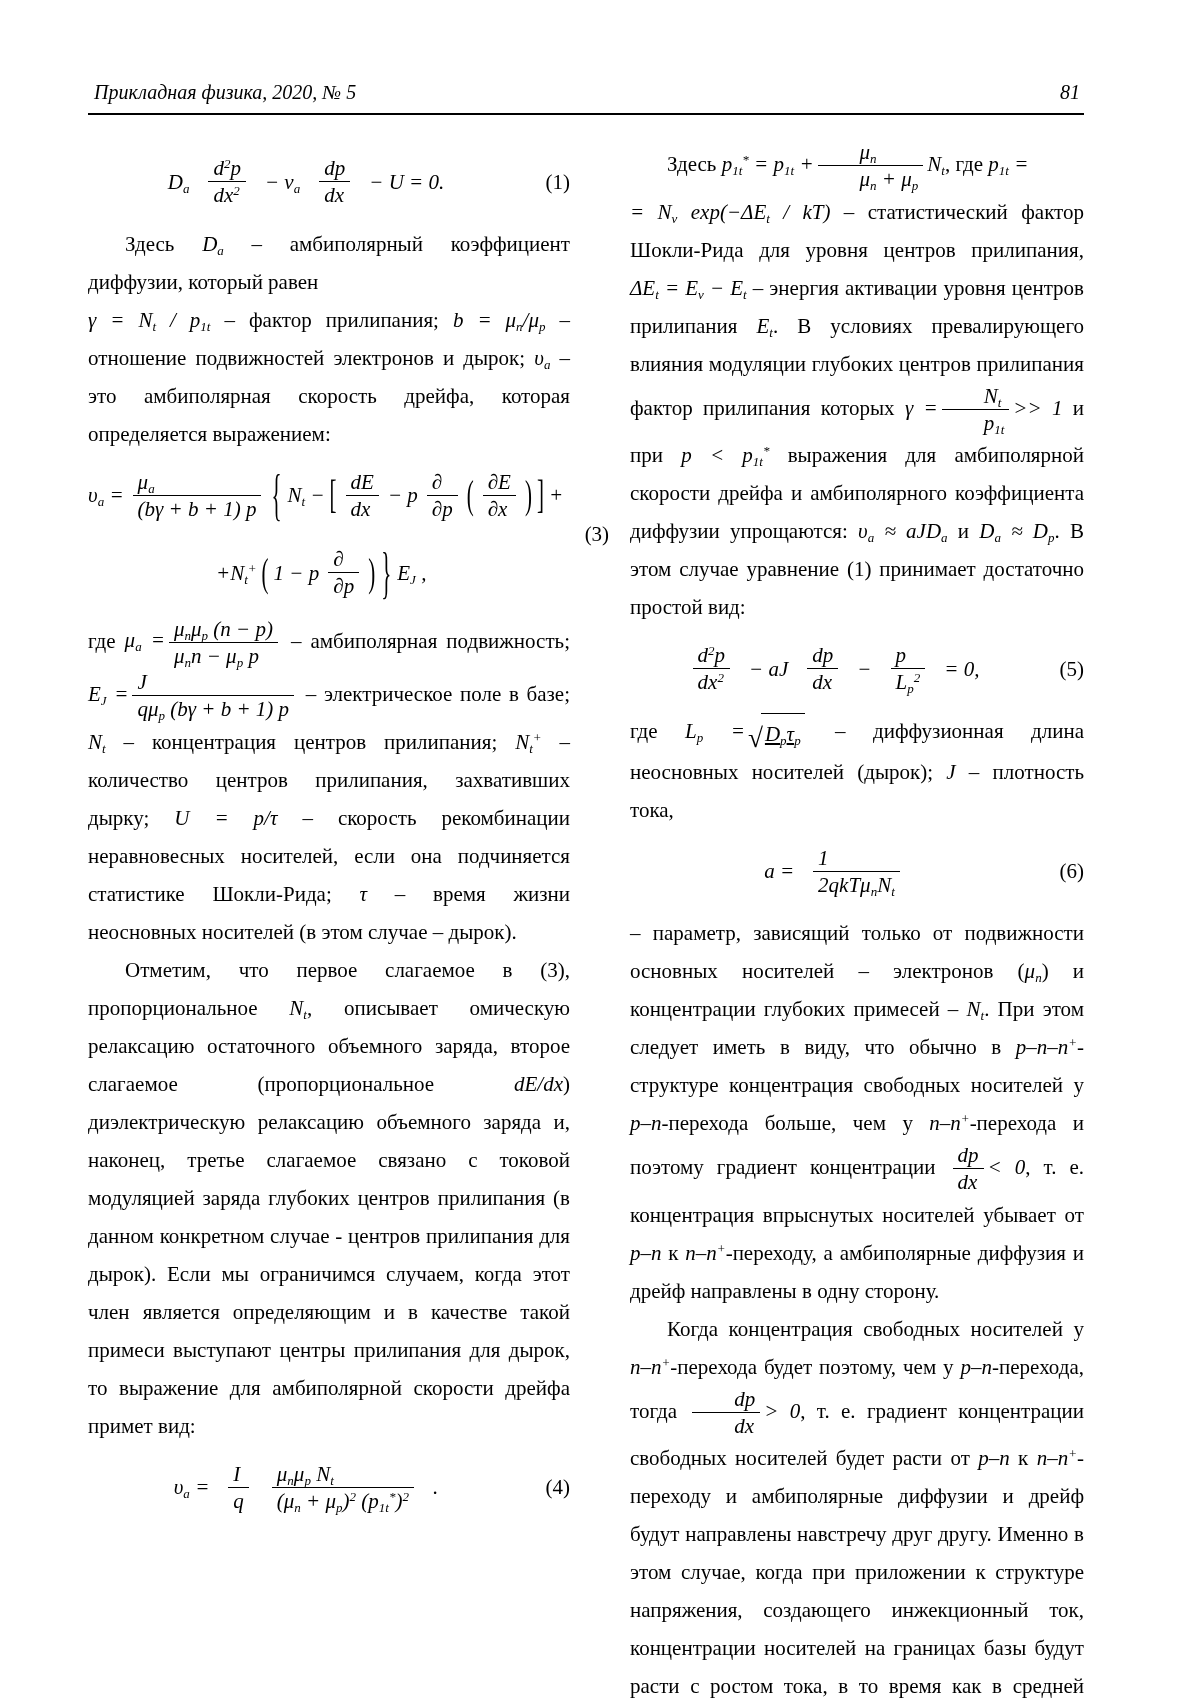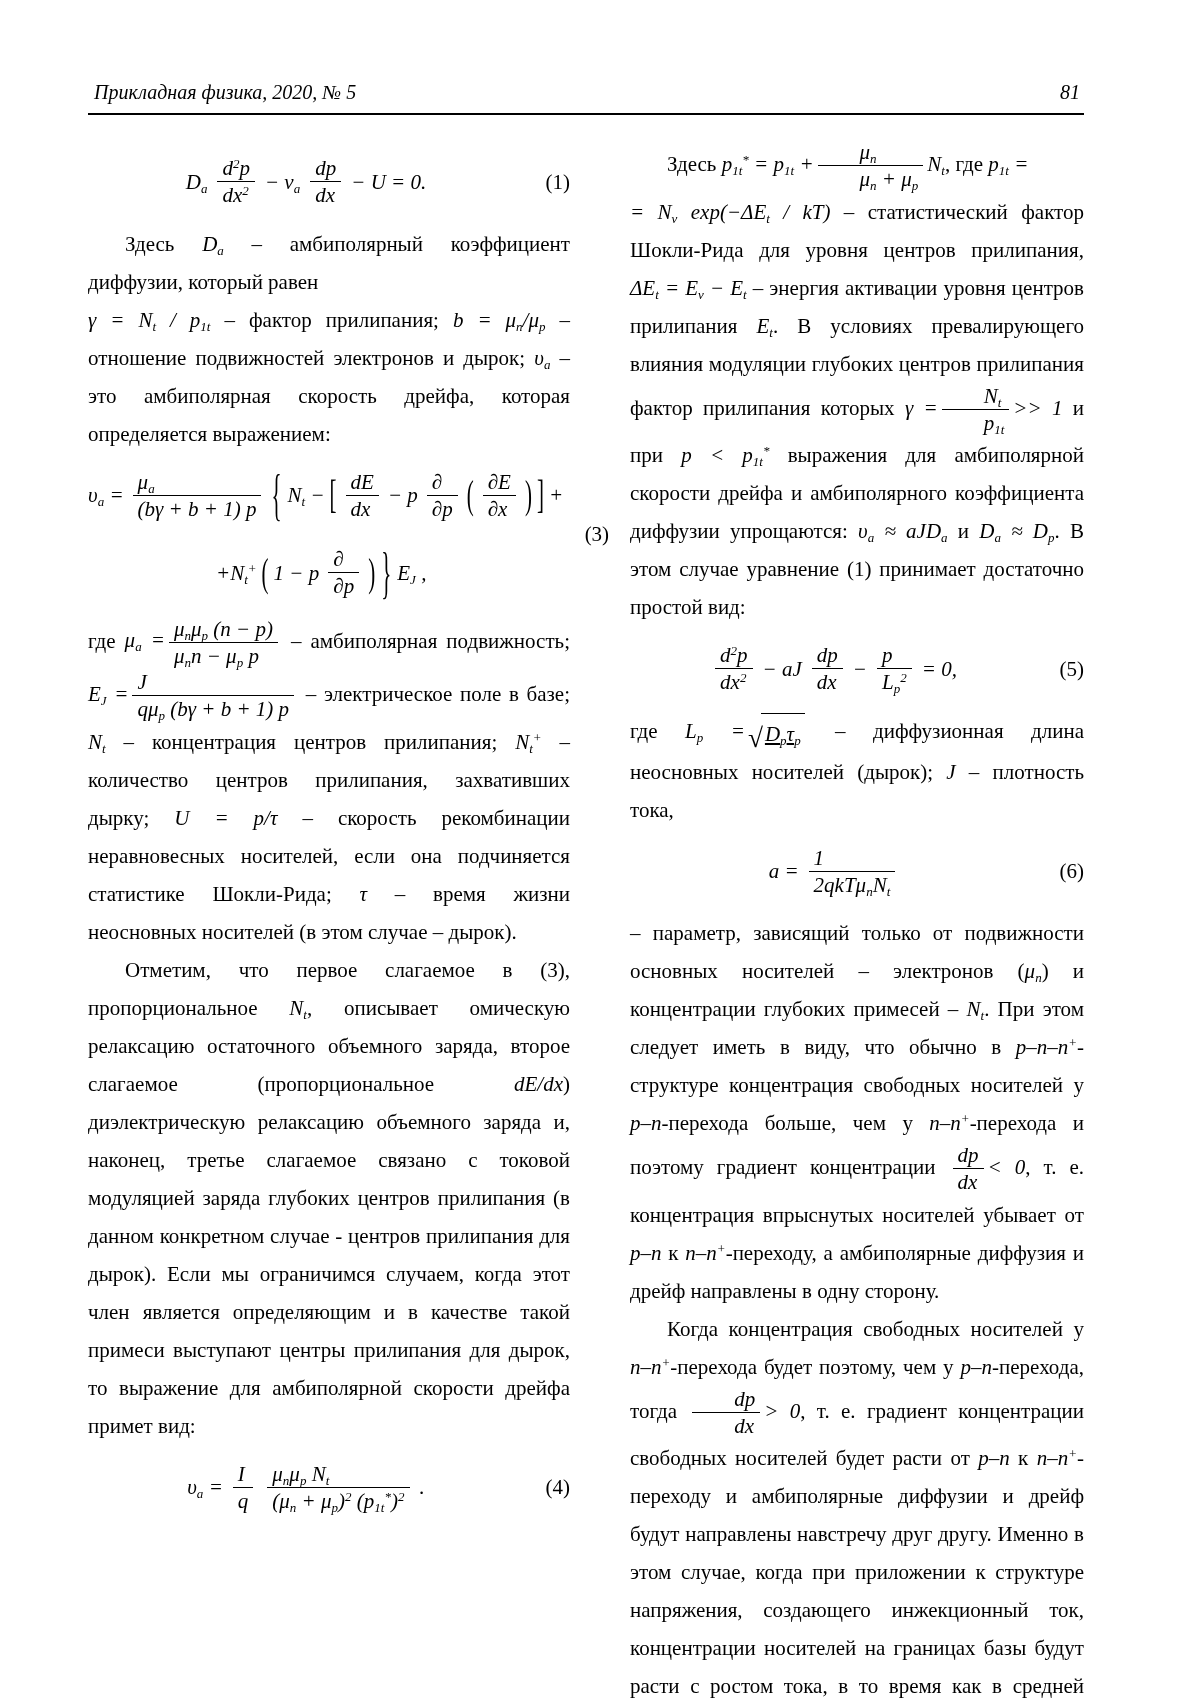--- a/index.html
+++ b/index.html
@@ -24,21 +24,21 @@
   sub, sup { font-size: 62%; line-height: 0; }
   sup { vertical-align: 0.55em; }
   sub { vertical-align: -0.3em; }
   .frac {
     display: inline-flex; flex-direction: column; vertical-align: middle;
     text-align: left; font-style: italic; line-height: 1.25; margin: 0 4px;
   }
   .frac .num, .frac .den { display: block; padding: 0 5px; white-space: nowrap; }
   .frac .den { border-top: 1.5px solid #000; }
   .eqrow { display: flex; align-items: center; margin: 16px 0; }
-  .eqbody { flex: 1; display: flex; justify-content: center; align-items: center; gap: 6px; font-style: italic; }
+  .eqbody { flex: 1; display: flex; justify-content: center; align-items: center; gap: 15px; font-style: italic; }
   .eqlabel { width: 46px; text-align: right; font-style: normal; flex: none; }
   .eq3 { display: flex; flex-direction: column; }
   .eq3 .l1, .eq3 .l2 { display: flex; align-items: center; gap: 5px; }
   .eq3 .l2 { margin: 24px 0 0 128px; }
   .d2 { display: inline-block; transform: scaleY(1.9); font-style: normal; }
   .d3 { display: inline-block; transform: scaleY(2.7); font-style: normal; padding: 0 1px; }
   .sqrt { display: inline-flex; align-items: stretch; vertical-align: middle; margin: 0 3px; }
   .sqrt .rad { font-style: normal; font-size: 130%; line-height: 1; align-self: flex-end; margin-right: -2px; }
   .sqrt .arg { border-top: 1.5px solid #000; padding: 1px 4px 0; font-style: italic; white-space: nowrap; text-decoration: underline; }
 </style>

